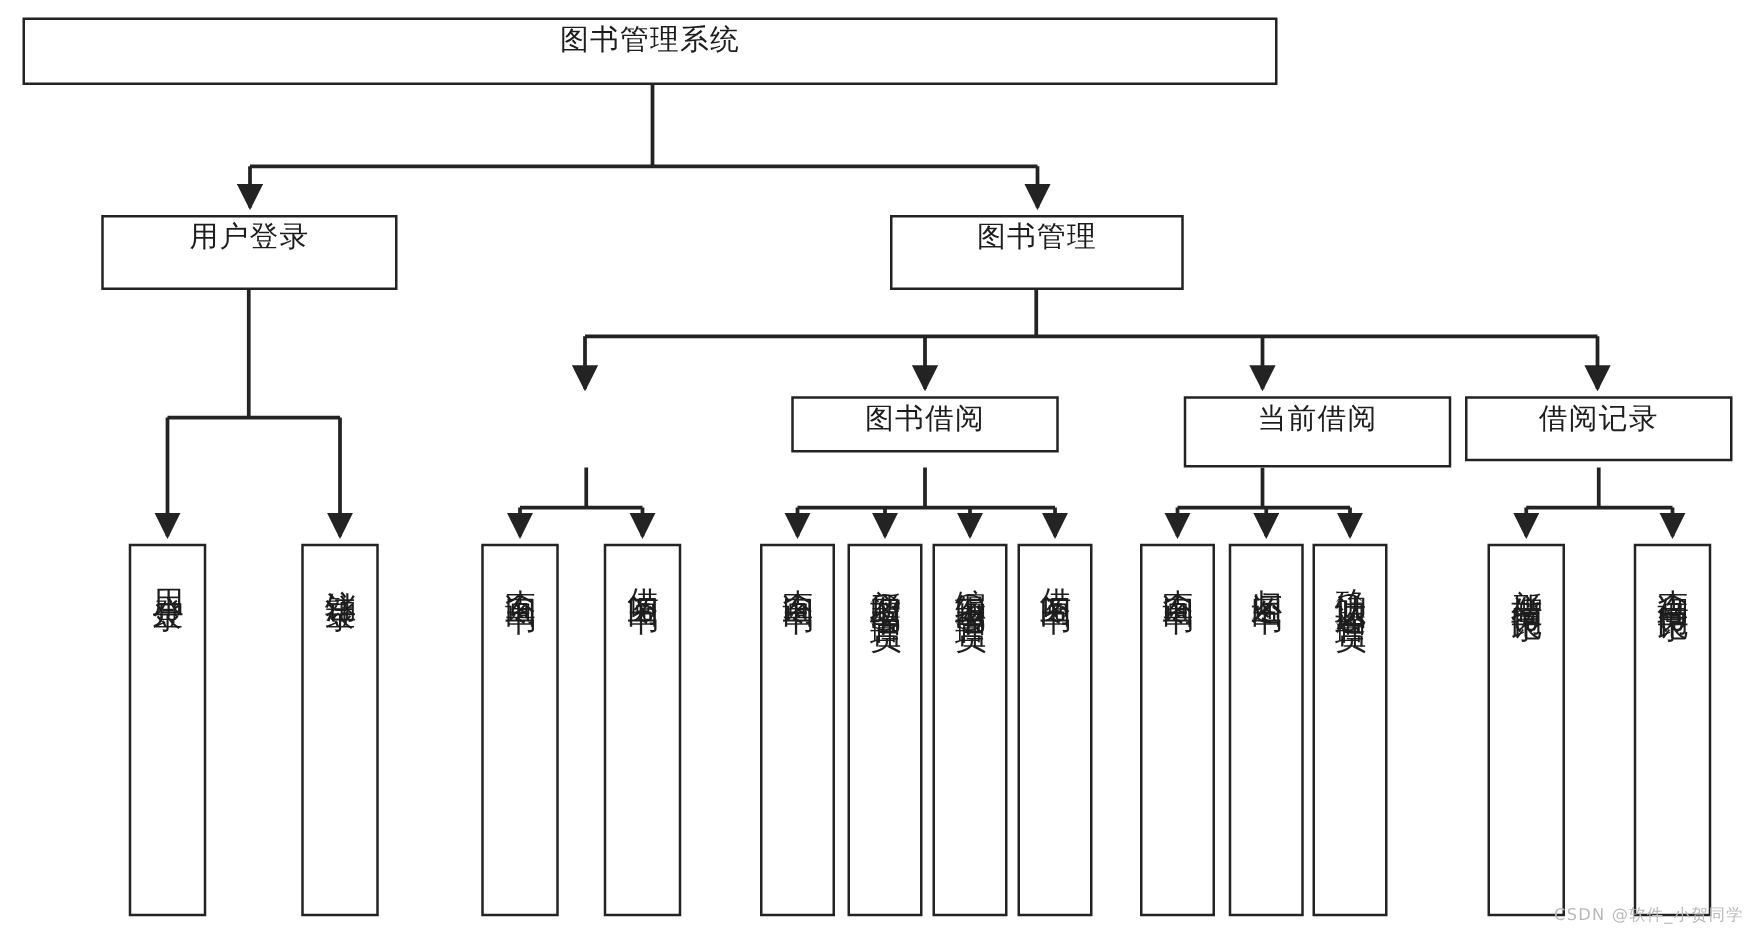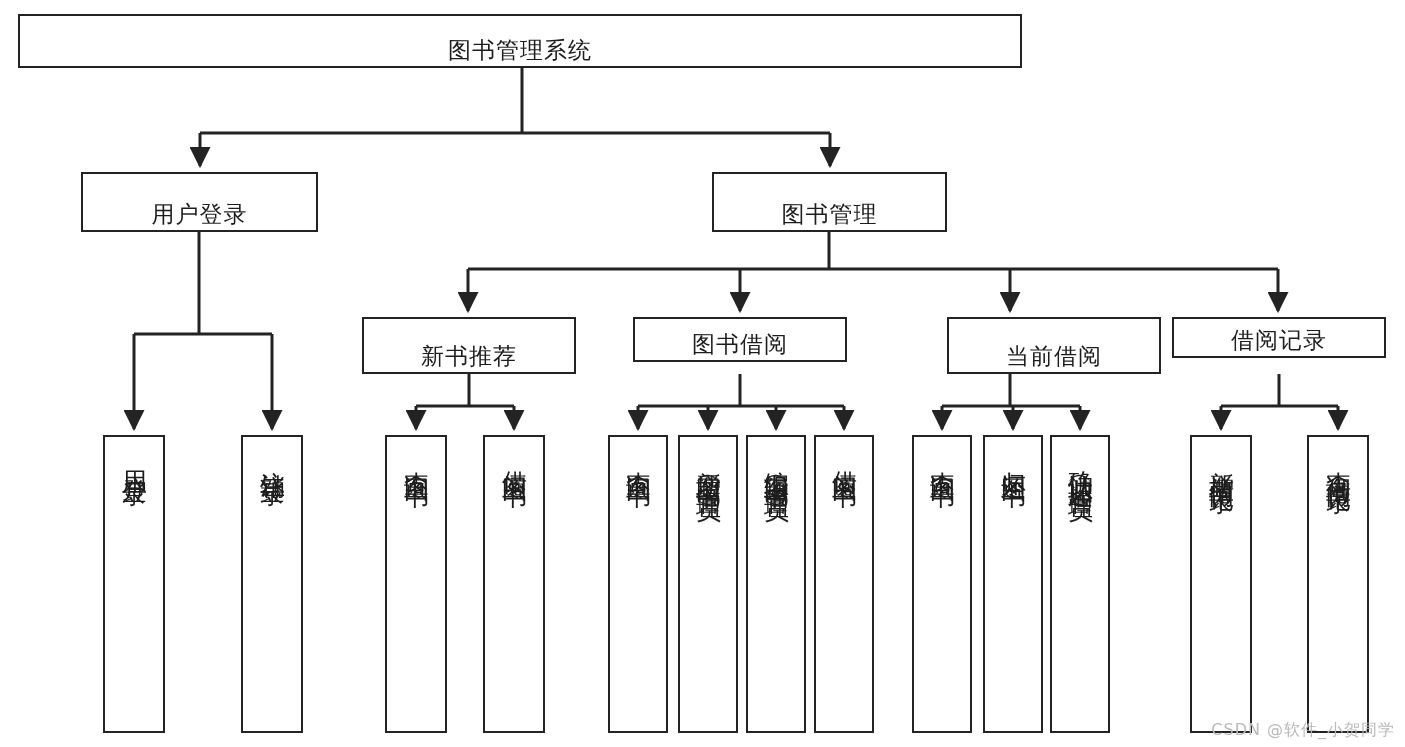--- a/index.html
+++ b/index.html
@@ -20,21 +20,21 @@
     left:0;top:0;
     width:1405px;height:747px;
     pointer-events:none;
   }
   .node{
     position:absolute;
     box-sizing:border-box;
     background:#ffffff;
     border:2px solid #232323;
     display:flex;
-    align-items:flex-end;
+    align-items:flex-start;
     justify-content:center;
     color:#1d1d1d;
   }
   .node.h{
     
     font-size:23px;
     letter-spacing:1px;
   }
   .node.v{
     
@@ -47,21 +47,21 @@
     text-orientation:upright;
     font-size:25px;
     line-height:1.12;
     letter-spacing:4px;
     white-space:nowrap;
   }
   .watermark{
     position:absolute;
     right:10px;
     bottom:6px;
-    font-size:16px;
+    font-size:13px;
     color:#b9b9b9;
     letter-spacing:1px;
     white-space:nowrap;
     user-select:none;
   }
 </style>
 </head>
 <body>
 
 <div id="canvas">
@@ -122,30 +122,27 @@
     <span>图书管理系统</span>
   </div>
 
   <div class="node h" style="left:81px;top:172px;width:237px;height:60px;">
     <span>用户登录</span>
   </div>
   <div class="node h" style="left:712px;top:172px;width:235px;height:60px;">
     <span>图书管理</span>
   </div>
 
-  <div class="node h" style="left:362px;top:317px;width:214px;height:57px;">
-    <span>新书推荐</span>
-  </div>
   <div class="node h" style="left:633px;top:317px;width:214px;height:45px;">
     <span>图书借阅</span>
   </div>
   <div class="node h" style="left:903px;top:317px;width:214px;height:57px;margin-left:44px;">
     <span>当前借阅</span>
   </div>
-  <div class="node h" style="left:1172px;top:317px;width:214px;height:41px;">
+  <div class="node h" style="left:1172px;top:317px;width:214px;height:52px;">
     <span>借阅记录</span>
   </div>
 
   <div class="node v" style="left:103px;top:435px;width:62px;height:298px;">
     <span class="vtext">用户登录</span>
   </div>
   <div class="node v" style="left:241px;top:435px;width:62px;height:298px;">
     <span class="vtext">注销登录</span>
   </div>
 

